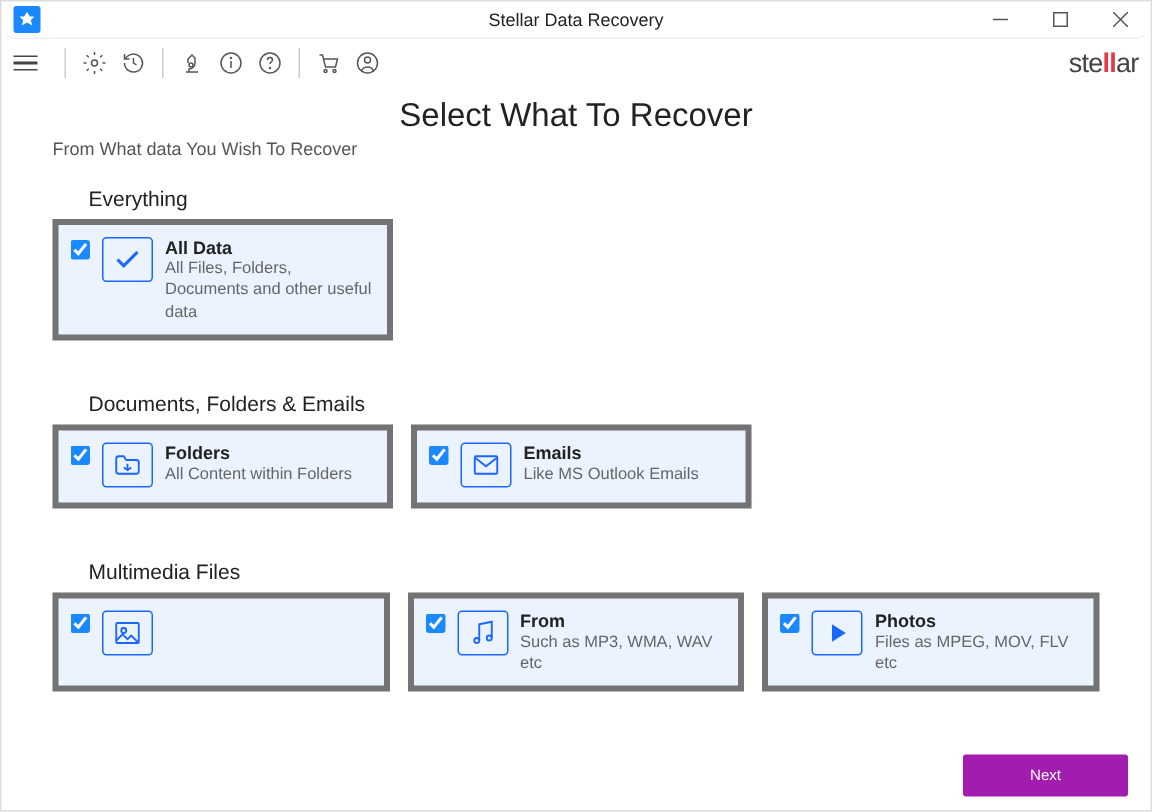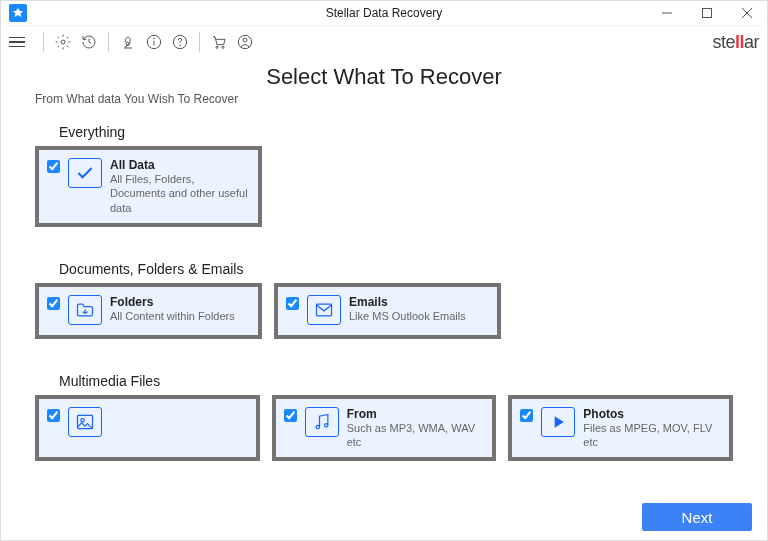--- a/index.html
+++ b/index.html
@@ -33,21 +33,21 @@
 .card { border: 4px solid #737373; background: #eaf3ff; padding: 8px; display: flex; align-items: flex-start; gap: 8px; width: 227px; min-height: 56px; }
 .card-wide { width: 227px; }
 .card input[type=checkbox] { margin-top: 2px; accent-color: #1a88ff; }
 .card-icon { width: 34px; height: 30px; border: 1.5px solid #1a66ff; border-radius: 3px; display:flex; align-items:center; justify-content:center; flex-shrink:0; color:#1a66ff; }
 .card-icon svg { width: 20px; height: 20px; }
 .card-body { display: flex; flex-direction: column; }
 .card-title { font-size: 12px; font-weight: 600; color: #222; }
 .card-desc { font-size: 11px; color: #666; line-height: 1.3; }
 
 .footer { position: absolute; bottom: 10px; right: 16px; }
-.nextbtn { background: #3b82f6; color: #fff; border: none; width: 110px; height: 28px; font-size: 15px; border-radius: 2px; }
+.nextbtn { background: #a21caf; color: #fff; border: none; width: 110px; height: 28px; font-size: 10px; border-radius: 2px; }
 
 .spacer-row { margin-bottom: 34px; }
 </style>
 </head>
 <body>
 
 <div class="titlebar">
   <div class="titlebar-icon">
     <svg viewBox="0 0 10 10">
         <path d="M5 0 L7 3 L10 3 L7.5 5.5 L8.5 9 L5 7 L1.5 9 L2.5 5.5 L0 3 L3 3 Z" fill="white"></path>

